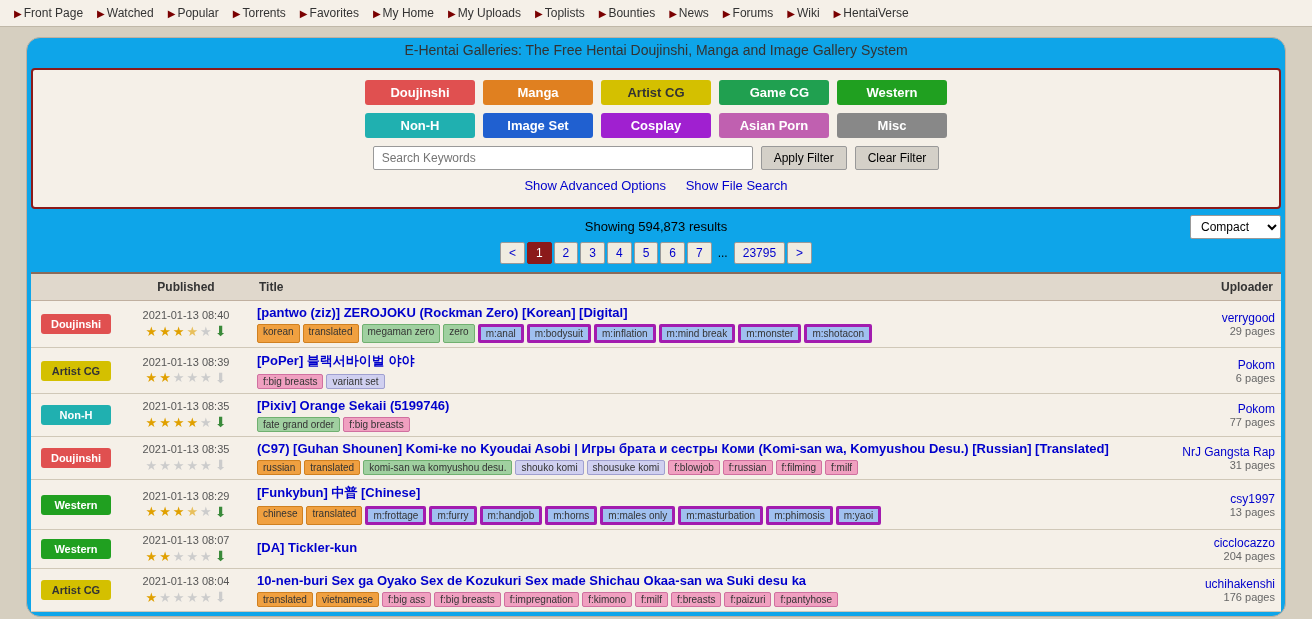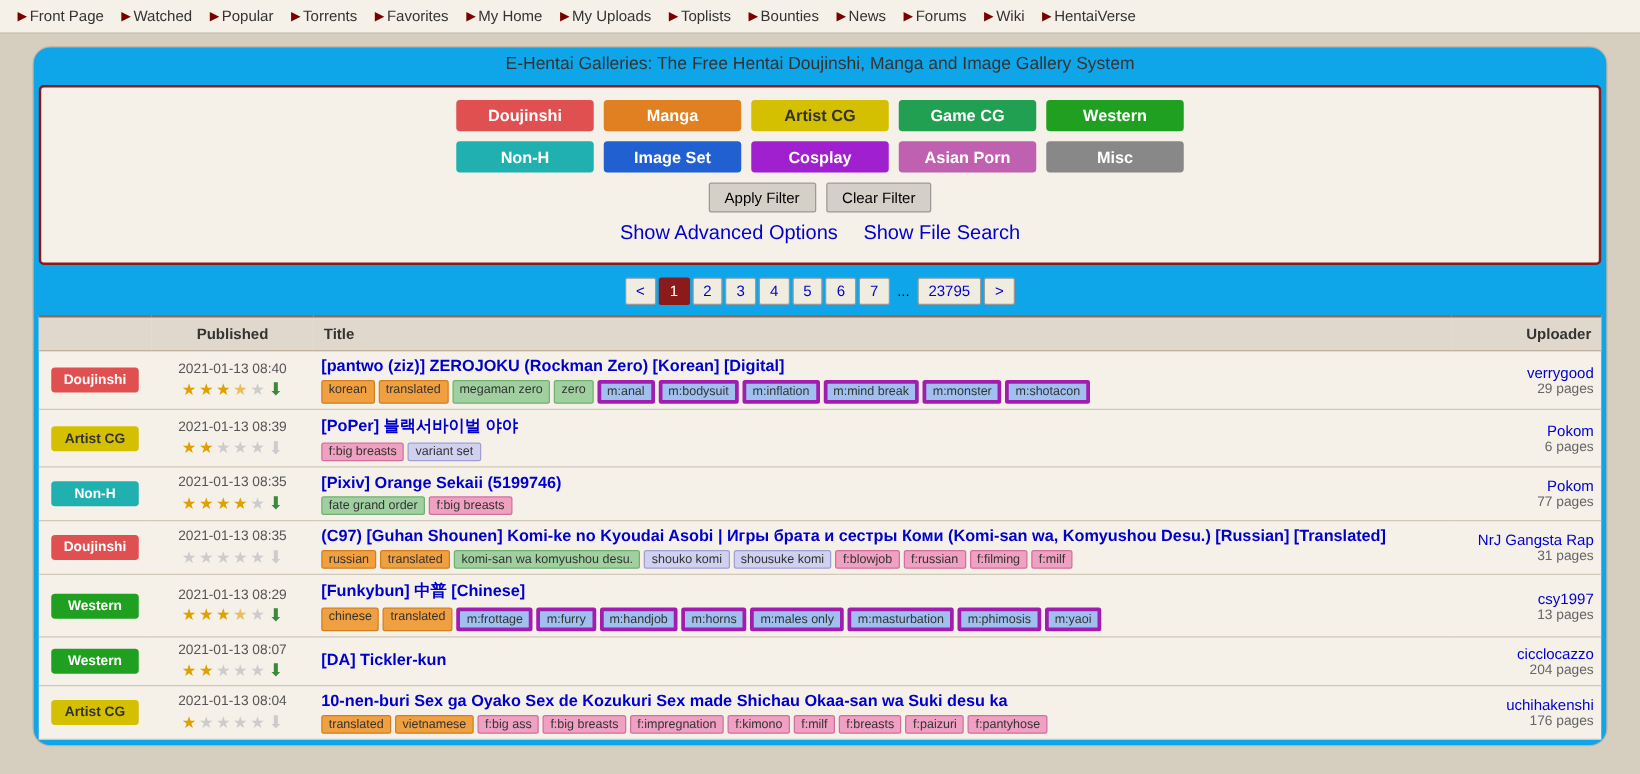--- a/index.html
+++ b/index.html
@@ -70,21 +70,21 @@
       cursor: pointer;
       font-size: 13px;
       font-weight: bold;
       color: white;
       min-width: 110px;
       text-align: center;
     }
     .cat-doujinshi { background-color: #e05050; }
     .cat-manga { background-color: #e08020; }
     .cat-artist-cg { background-color: #d4c000; color: #333; }
-    .cat-game-cg { background-color: #20a050; }
+    .cat-game-cg { background-color: #20a050; text-align: right; }
     .cat-western { background-color: #20a020; }
     .cat-non-h { background-color: #20b0b0; }
     .cat-image-set { background-color: #2060d0; }
     .cat-cosplay { background-color: #a020d0; }
     .cat-asian-porn { background-color: #c060b0; }
     .cat-misc { background-color: #888888; }
     
     .search-row {
       display: flex;
       justify-content: center;
@@ -103,21 +103,21 @@
     .apply-btn {
       padding: 4px 12px;
       background: #d4d0c8;
       border: 1px solid #999;
       cursor: pointer;
       font-size: 12px;
       border-radius: 2px;
     }
     .search-links {
       text-align: center;
-      font-size: 16px;
+      font-size: 13px;
       margin-bottom: 4px;
     }
     .search-links a {
       color: #0000cc;
       text-decoration: none;
       margin: 0 8px;
       cursor: pointer;
     }
     
     .results-bar {
@@ -324,30 +324,42 @@
 
     <div class="category-row">
       <button class="cat-btn cat-non-h">Non-H</button>
       <button class="cat-btn cat-image-set">Image Set</button>
       <button class="cat-btn cat-cosplay">Cosplay</button>
       <button class="cat-btn cat-asian-porn">Asian Porn</button>
       <button class="cat-btn cat-misc">Misc</button>
     </div>
 
     <div class="search-row">
+      <input class="search-input" type="text" placeholder="Search Keywords" style="">
       <button class="apply-btn">Apply Filter</button>
       <button class="apply-btn">Clear Filter</button>
     </div>
 
     <div class="search-links">
       <a>Show Advanced Options</a>
       <a>Show File Search</a>
     </div>
   </div>
 
+  <div class="results-bar">
+    <div class="results-count">Showing 594,873 results</div>
+    <div class="view-selector">
+      <select class="view-select">
+        <option>Minimal</option>
+        <option selected="">Compact</option>
+        <option>Extended</option>
+        <option>Thumbnail</option>
+      </select>
+    </div>
+  </div>
 
   <div class="pagination">
     <a class="page-btn">&lt;</a>
     <a class="page-btn active">1</a>
     <a class="page-btn">2</a>
     <a class="page-btn">3</a>
     <a class="page-btn">4</a>
     <a class="page-btn">5</a>
     <a class="page-btn">6</a>
     <a class="page-btn">7</a>

